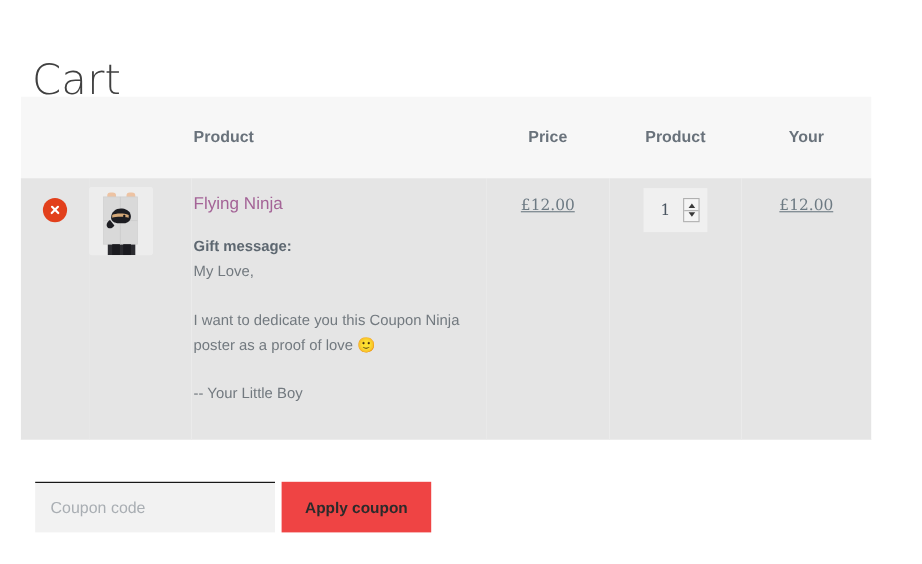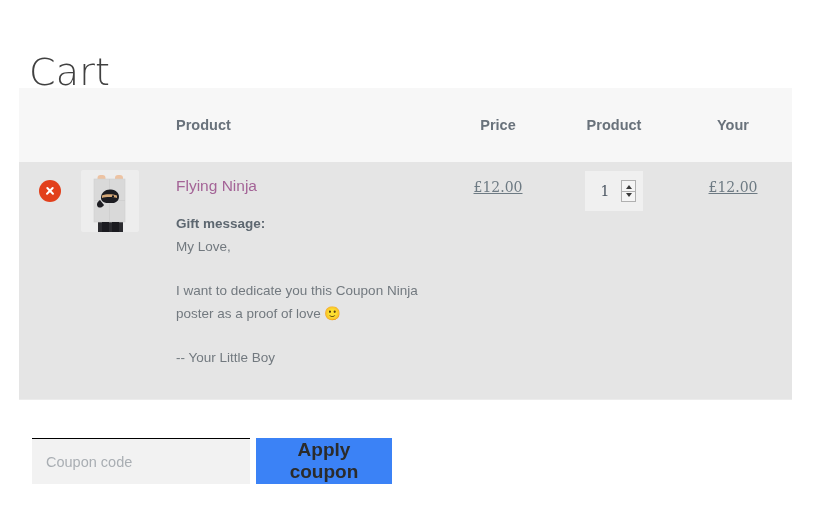--- a/index.html
+++ b/index.html
@@ -246,23 +246,23 @@
     outline: none;
   }
   .coupon-input::placeholder { color: #a9aeb3; opacity: 1; }
 
   .apply-coupon-btn {
     position: absolute;
     left: 224px;
     top: 0;
     width: 136px;
     height: 46px;
-    background: #3b82f6;
-    border: none;
-    font-size: 19px;
+    background: #ef4444;
+    border: none;
+    font-size: 14px;
     font-weight: bold;
     color: #2b2b2b;
     cursor: pointer;
     font-family: "Liberation Sans", sans-serif;
   }
 
   .update-cart-btn {
     position: absolute;
     right: 10px;
     top: 0;

